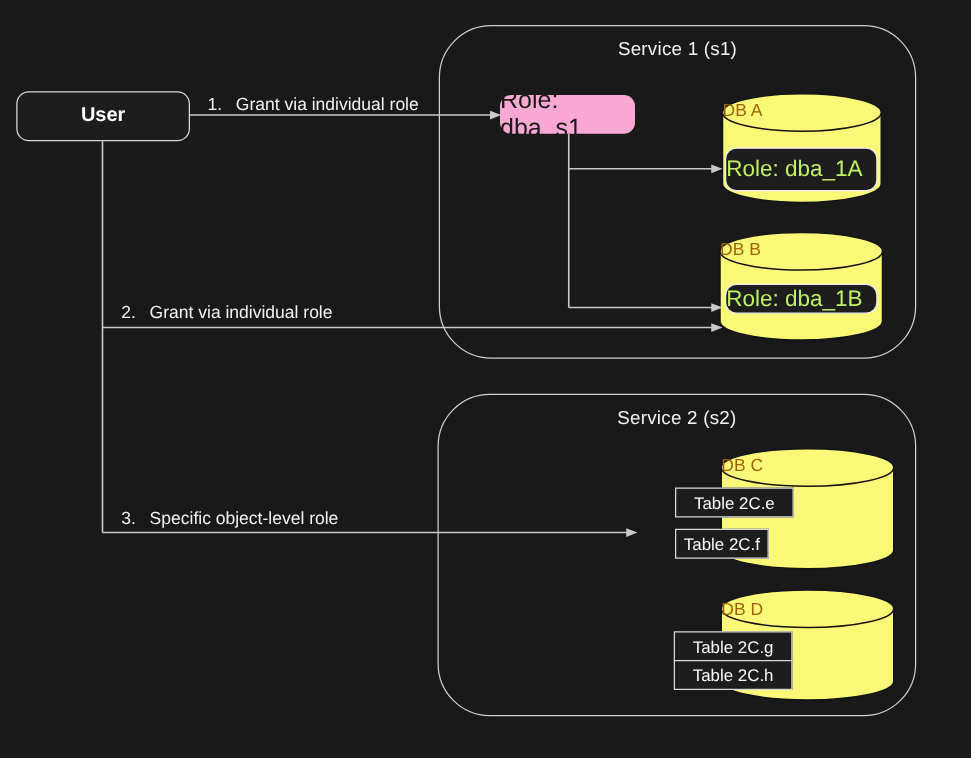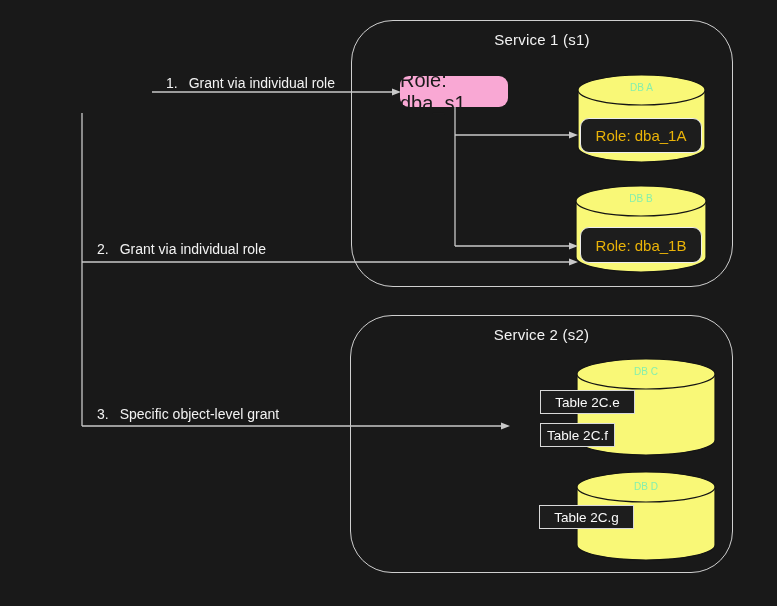--- a/index.html
+++ b/index.html
@@ -67,31 +67,31 @@
     display: flex; align-items: center; justify-content: center;
     font-size: 20px; color: #1a1a1a;
   }
 
   .role-node {
     position: absolute;
     background: #1d1d1d;
     border: 1.5px solid #ededed;
     border-radius: 9px;
     box-sizing: border-box;
-    display: flex; align-items: center; justify-content: center;
-    font-size: 15px; color: #eab308;
+    display: flex; align-items: center; justify-content: flex-start;
+    font-size: 18px; color: #bef264;
   }
   .role-node.dba1a { left: 580px; top: 118px; width: 122px; height: 35px; }
-  .role-node.dba1b { left: 580px; top: 227px; width: 122px; height: 36px; }
+  .role-node.dba1b { left: 580px; top: 227px; width: 122px; height: 24px; }
 
   .db-label {
     position: absolute;
-    text-align: center;
-    font-size: 10px;
-    color: #86efac;
+    text-align: left;
+    font-size: 14px;
+    color: #a16207;
     height: 16px; line-height: 16px;
   }
   .db-label.a { left: 578px; top: 80px;  width: 127px; }
   .db-label.b { left: 576px; top: 191px; width: 130px; }
   .db-label.c { left: 577px; top: 364px; width: 138px; }
   .db-label.d { left: 577px; top: 479px; width: 138px; }
 
   .table-box {
     position: absolute;
     background: #1d1d1d;
@@ -165,29 +165,32 @@
       <path d="M401,92 L392,88.5 392,95.5 Z"></path>
       <path d="M578,262 L569,258.5 569,265.5 Z"></path>
       <path d="M510,426 L501,422.5 501,429.5 Z"></path>
       <path d="M578,135 L569,131.5 569,138.5 Z"></path>
       <path d="M578,246 L569,242.5 569,249.5 Z"></path>
     </g>
   </svg>
 
   <div class="node-layer">
 
+    <div class="user-node">
+      <span>User</span>
+    </div>
 
     <div class="grant-label g1">
       <span class="num">1.</span><span>Grant via individual role</span>
     </div>
     <div class="grant-label g2">
       <span class="num">2.</span><span>Grant via individual role</span>
     </div>
     <div class="grant-label g3">
-      <span class="num">3.</span><span>Specific object-level grant</span>
+      <span class="num">3.</span><span>Specific object-level role</span>
     </div>
 
     <div class="yellow-node">
       <span>Role: dba_s1</span>
     </div>
 
     <div class="db-label a">DB A</div>
     <div class="db-label b">DB B</div>
     <div class="db-label d">DB D</div>
     <div class="db-label c">DB C</div>
@@ -201,15 +204,18 @@
 
     <div class="table-box t2ce">
       <span>Table 2C.e</span>
     </div>
     <div class="table-box t2cf">
       <span>Table 2C.f</span>
     </div>
     <div class="table-box t2cg">
       <span>Table 2C.g</span>
     </div>
+    <div class="table-box t2ch">
+      <span>Table 2C.h</span>
+    </div>
 
   </div>
 </div>
 
 </body></html>

